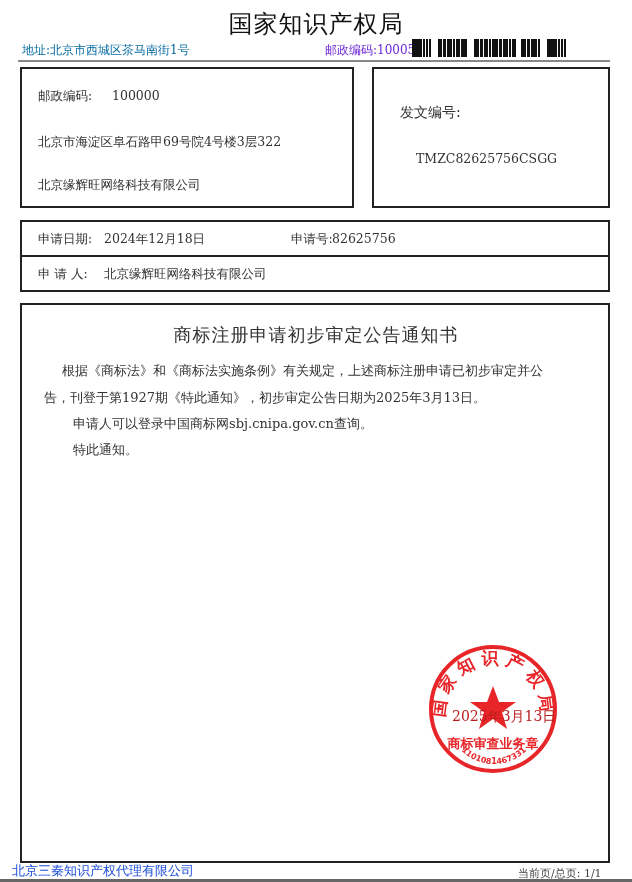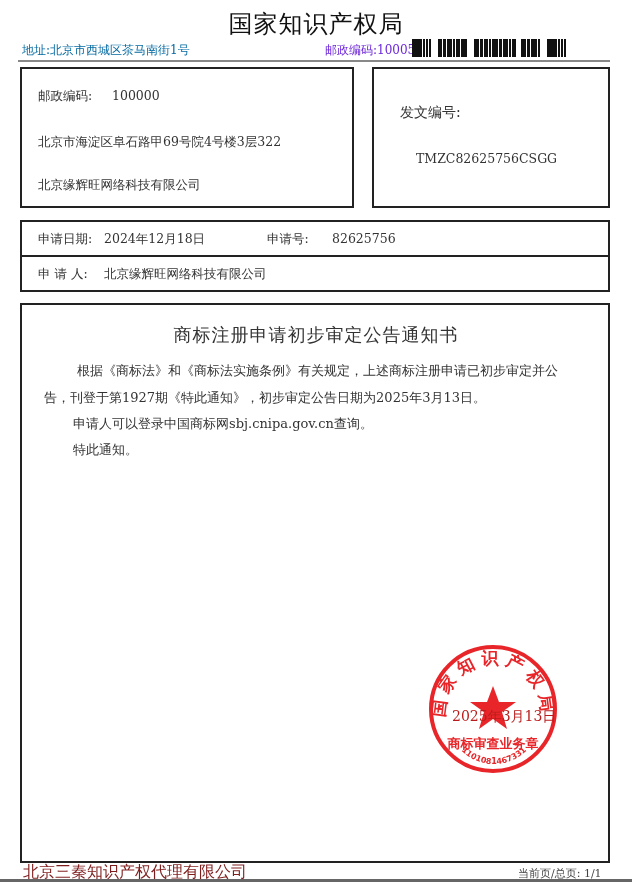--- a/index.html
+++ b/index.html
@@ -17,21 +17,21 @@
   .box-addr { left:20px; top:67px; width:334px; height:141px; }
   .box-doc { left:372px; top:67px; width:238px; height:141px; }
   .t { font-size:12.5px; color:#333; white-space:nowrap; }
   .box-apply { left:20px; top:220px; width:590px; height:72px; }
   .box-apply .sep { position:absolute; left:0; right:0; top:33px; height:2px; background:#222; }
   .box-main { left:20px; top:303px; width:590px; height:560px; }
   .notice-title { left:0; width:632px; top:323px; text-align:center; font-size:18px; color:#333; letter-spacing:1px; }
   .para { font-size:13px; color:#333; white-space:nowrap; }
   .seal { left:428px; top:644px; width:130px; height:130px; }
   .seal-date { left:452px; top:708px; font-size:14px; color:#b91c1c; white-space:nowrap; }
-  .footer-left { left:23px; top:862px; font-size:16px; color:#7f1d1d; }
+  .footer-left { left:12px; top:862px; font-size:13px; color:#1d4ed8; }
   .footer-right { left:518px; top:866px; font-size:11px; color:#444; }
   .footer-line { left:0; top:879px; width:632px; height:3px; background:#666; }
 </style>
 </head>
 <body>
 
 <div class="abs title">国家知识产权局</div>
 <div class="abs hdr-addr">地址:北京市西城区茶马南街1号</div>
 <div class="abs hdr-zip">邮政编码:100055</div>
 
@@ -74,28 +74,28 @@
 
 <div class="abs box box-doc"></div>
 <div class="abs t" style="left:400px;top:104px;font-size:14px">发文编号:</div>
 <div class="abs t" style="left:416px;top:151px">TMZC82625756CSGG</div>
 
 <div class="abs box box-apply">
     <div class="sep"></div>
   </div>
 <div class="abs t" style="left:38px;top:231px">申请日期:</div>
 <div class="abs t" style="left:104px;top:231px">2024年12月18日</div>
-<div class="abs t" style="left:267px;top:231px">申请号:</div>
+<div class="abs t" style="left:291px;top:231px">申请号:</div>
 <div class="abs t" style="left:332px;top:231px">82625756</div>
 <div class="abs t" style="left:38px;top:266px">申 请 人:</div>
 <div class="abs t" style="left:104px;top:266px">北京缘辉旺网络科技有限公司</div>
 
 <div class="abs box box-main"></div>
 <div class="abs notice-title">商标注册申请初步审定公告通知书</div>
-<div class="abs para" style="left:77px;top:362px">根据《商标法》和《商标法实施条例》有关规定，上述商标注册申请已初步审定并公</div>
+<div class="abs para" style="left:62px;top:362px">根据《商标法》和《商标法实施条例》有关规定，上述商标注册申请已初步审定并公</div>
 <div class="abs para" style="left:44px;top:389px">告，刊登于第1927期《特此通知》，初步审定公告日期为2025年3月13日。</div>
 <div class="abs para" style="left:73px;top:415px">申请人可以登录中国商标网sbj.cnipa.gov.cn查询。</div>
 <div class="abs para" style="left:73px;top:441px">特此通知。</div>
 
 <svg class="abs seal" viewBox="0 0 130 130">
   <defs>
       <path id="arc" d="M 18 78 A 48 48 0 1 1 112 78"></path>
       <path id="arc2" d="M 28 100 A 46 46 0 0 0 104 100"></path>
     </defs>
   <circle cx="65" cy="65" r="62" fill="none" stroke="#e8262a" stroke-width="4"></circle>

